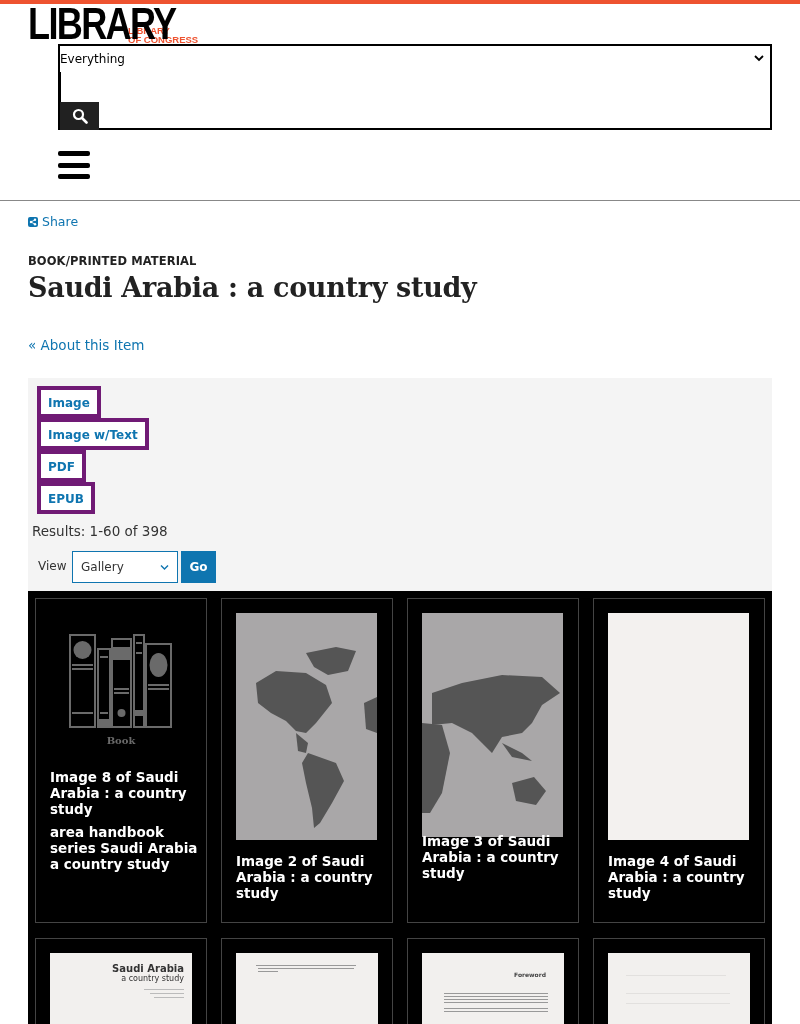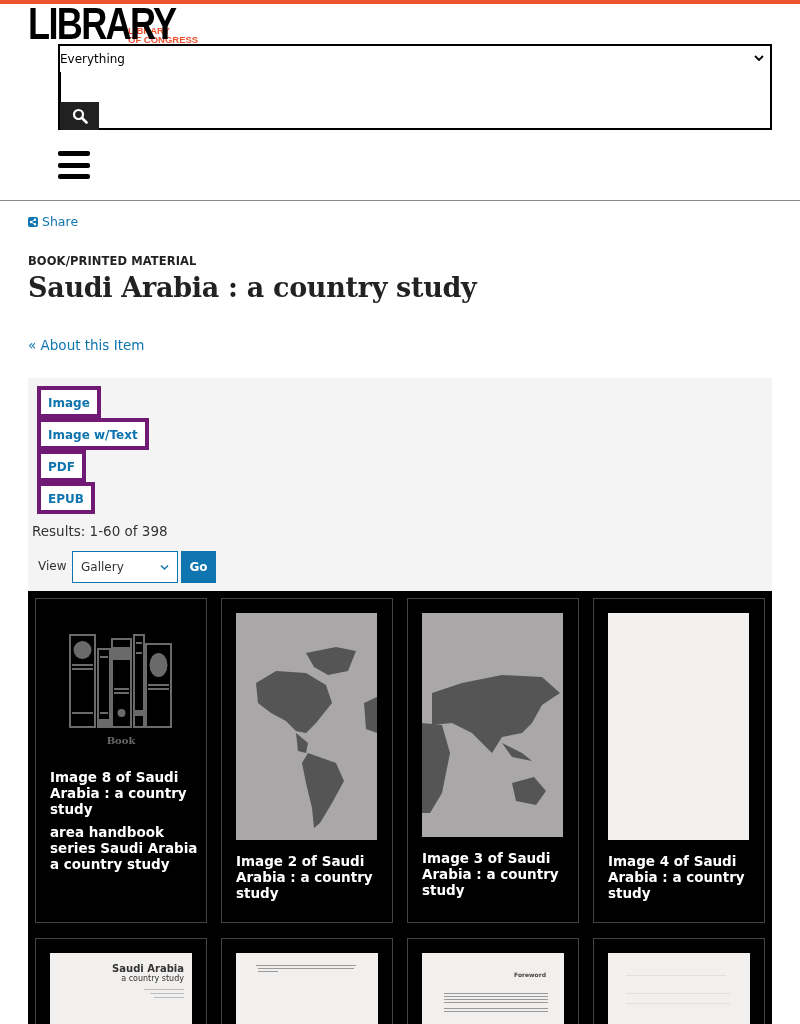--- a/index.html
+++ b/index.html
@@ -170,21 +170,21 @@
 
   <div class="card" style="left:379px; top:7px; height:325px;">
     <div class="thumb" style="width:141px; height:224px; background:#a9a7a8;">
       <svg width="141" height="224" viewBox="0 0 141 224">
         <path d="M10 80 L40 70 L80 62 L120 64 L138 80 L120 92 L110 110 L100 120 L80 124 L70 140 L60 130 L50 120 L30 110 L10 112 Z" fill="#555"></path>
         <path d="M0 110 L20 112 L28 140 L20 180 L8 200 L0 200 Z" fill="#555"></path>
         <path d="M90 170 L112 164 L124 178 L114 192 L94 188 Z" fill="#555"></path>
         <path d="M80 130 L100 140 L110 148 L90 144 Z" fill="#555"></path>
       </svg>
     </div>
-    <div class="cap" style="top:251px;">Image 3 of Saudi Arabia : a country study</div>
+    <div class="cap" style="top:234px;">Image 3 of Saudi Arabia : a country study</div>
   </div>
 
   <div class="card" style="left:565px; top:7px; height:325px;">
     <div class="thumb" style="width:141px; height:227px; background:#f3f1ef;"></div>
     <div class="cap" style="top:254px;">Image 4 of Saudi Arabia : a country study</div>
   </div>
 
   <div class="card" style="left:7px; top:347px; height:100px;">
     <div class="thumb" style="width:142px; height:80px; background:#f2f0ee;">
       <div style="position:absolute; right:8px; top:10px; text-align:right; color:#333;">

